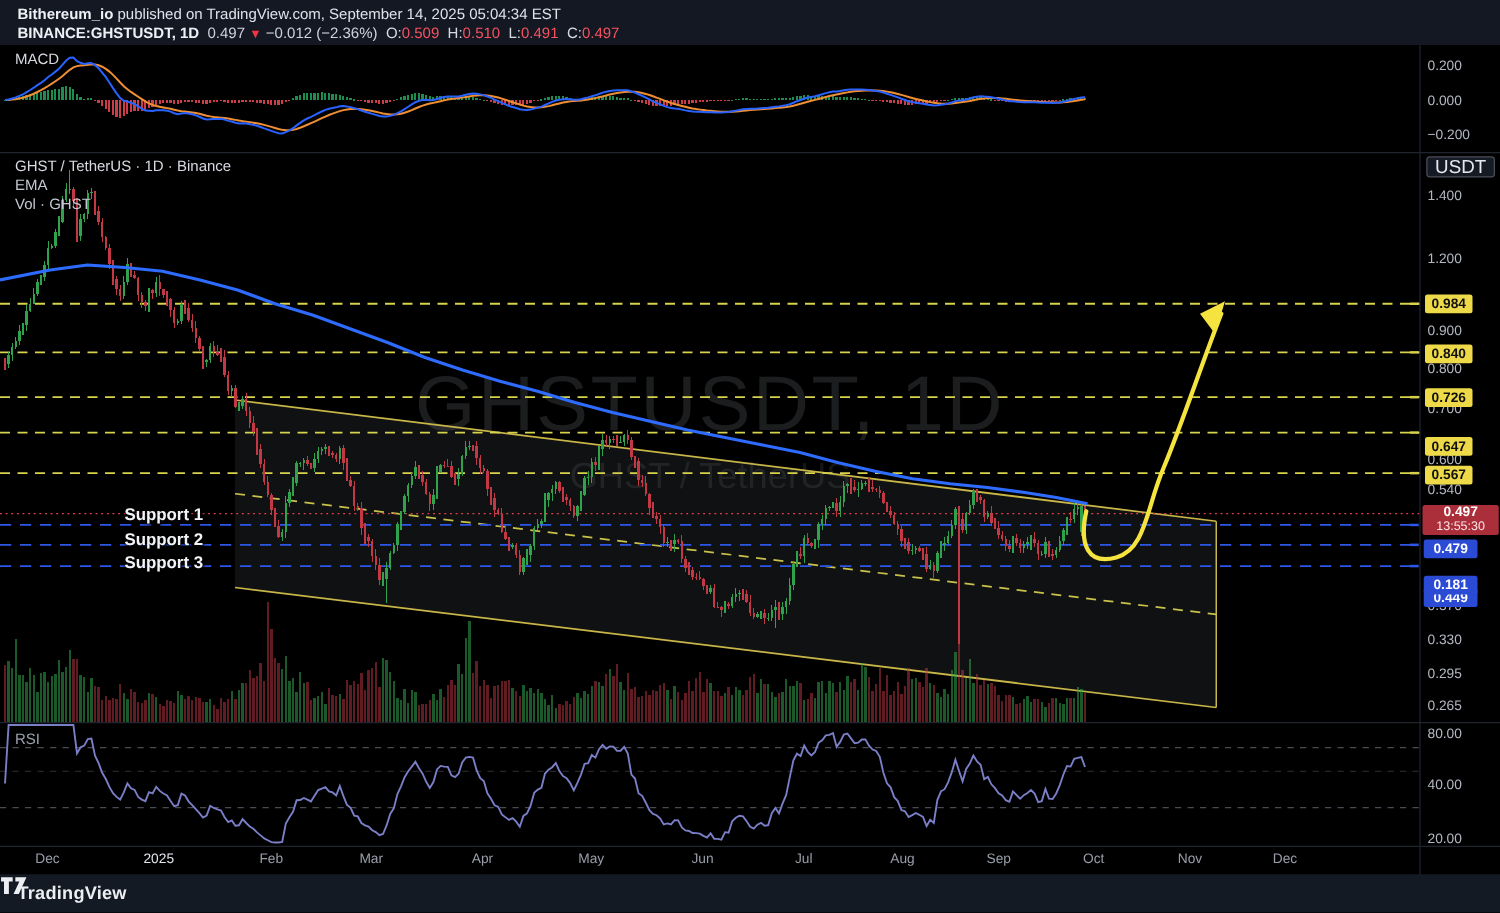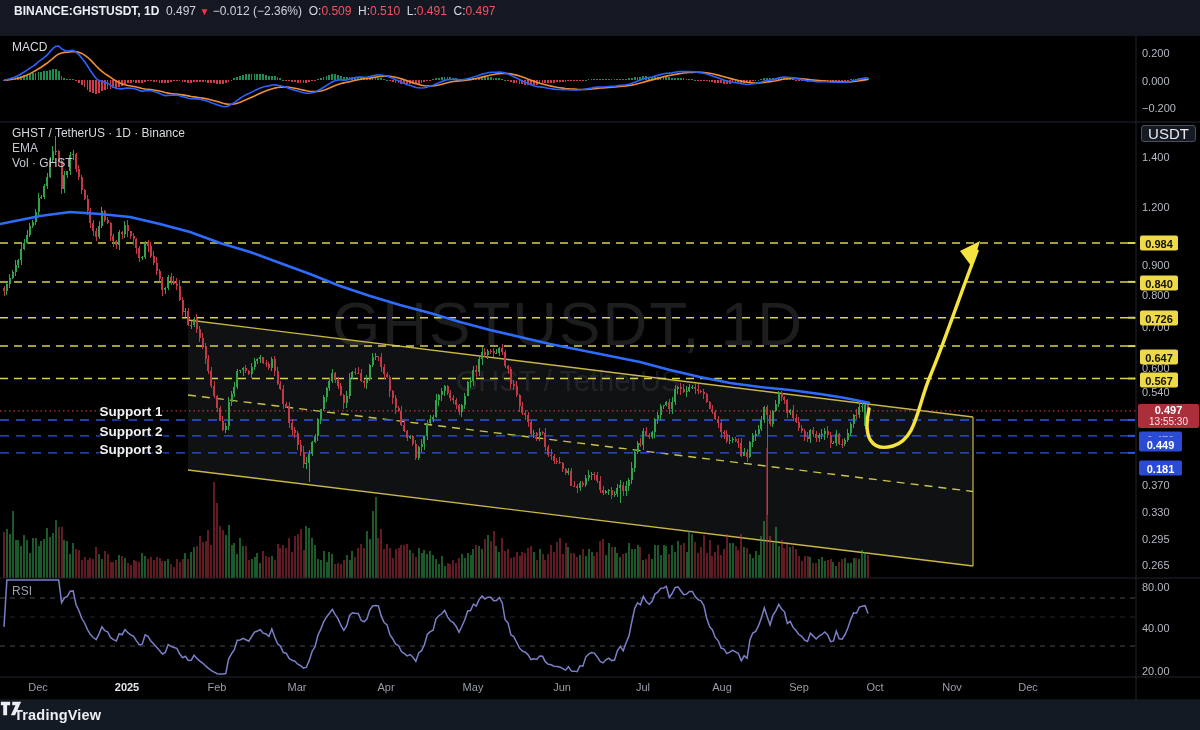--- a/index.html
+++ b/index.html
@@ -29,32 +29,33 @@
   .badge{position:absolute;transform:translateY(-50%);font-size:11px;font-weight:600;z-index:4;
      border-radius:2px;display:flex;align-items:center;justify-content:center;}
   .badge.yellow{left:1140px;width:38px;height:15px;background:#eeda48;color:#101010;}
   .badge.blue{left:1139px;width:43px;height:15px;background:#2b4bd4;color:#fff;}
   .badge.red{left:1138px;width:61px;height:24px;background:#ab2f3b;color:#fff;flex-direction:column;line-height:11px;}
   .badge.red .t2{font-size:10px;font-weight:400;color:#ffe3e6;}
   .usdt-btn{position:absolute;left:1141px;top:125px;width:55px;height:17px;z-index:4;border:1px solid #4b4f5a;
      border-radius:3px;background:#161a24;color:#e6e8ee;font-size:15px;display:flex;align-items:center;justify-content:center;}
   
   .month{position:absolute;transform:translateX(-50%);top:681px;font-size:11px;color:#989da9;z-index:3;}
-  .month.bright{color:#e3e6ec;font-weight:700;}
+  .month.bright{color:#e3e6ec;font-weight:400;}
   
   .footer{position:absolute;left:0;top:700px;width:1200px;height:30px;background:#141a24;z-index:5;display:flex;align-items:center;}
   .brand{display:flex;align-items:center;gap:7px;margin-left:14px;}
   .brand-name{color:#eceef2;font-size:14.5px;font-weight:700;letter-spacing:.2px;}
 </style>
 </head>
 <body>
 
 <div id="stage">
 
   <div class="hdr">
+    <div class="hdr-line"><b>Bithereum_io</b><span> published on TradingView.com, September 14, 2025 05:04:34 EST</span></div>
     <div class="hdr-line">
       <b>BINANCE:GHSTUSDT, 1D</b>&nbsp;
       <span class="chg">0.497</span>
       <span class="dn-tri">▼</span>
       <span class="chg">−0.012 (−2.36%)</span>&nbsp;
       <span class="ohlc-lab">O:</span><span class="ohlc-val">0.509</span>&nbsp;
       <span class="ohlc-lab">H:</span><span class="ohlc-val">0.510</span>&nbsp;
       <span class="ohlc-lab">L:</span><span class="ohlc-val">0.491</span>&nbsp;
       <span class="ohlc-lab">C:</span><span class="ohlc-val">0.497</span>
     </div>
@@ -1372,21 +1373,21 @@
     <div class="ax-lab" style="top: 565px;">0.265</div>
     <div class="ax-lab" style="top: 587px;">80.00</div>
     <div class="ax-lab" style="top: 628px;">40.00</div>
     <div class="ax-lab" style="top: 671px;">20.00</div>
     <div class="badge yellow" style="top: 243px;">0.984</div>
     <div class="badge yellow" style="top: 283px;">0.840</div>
     <div class="badge yellow" style="top: 318px;">0.726</div>
     <div class="badge yellow" style="top: 357px;">0.647</div>
     <div class="badge yellow" style="top: 380px;">0.567</div>
     <div class="badge blue" style="top: 439px;">0.479</div>
-    <div class="badge blue" style="top: 444px; text-align: right;">0.449</div>
+    <div class="badge blue" style="top: 478px; text-align: right;">0.449</div>
     <div class="badge blue" style="top: 468px;">0.181</div>
     <div class="badge red" style="top: 416px;">
       <span>0.497</span>
       <span class="t2">13:55:30</span>
     </div>
     <div class="month" style="left: 38px;">Dec</div>
     <div class="month bright" style="left: 127px;">2025</div>
     <div class="month" style="left: 217px;">Feb</div>
     <div class="month" style="left: 297px;">Mar</div>
     <div class="month" style="left: 386px;">Apr</div>

